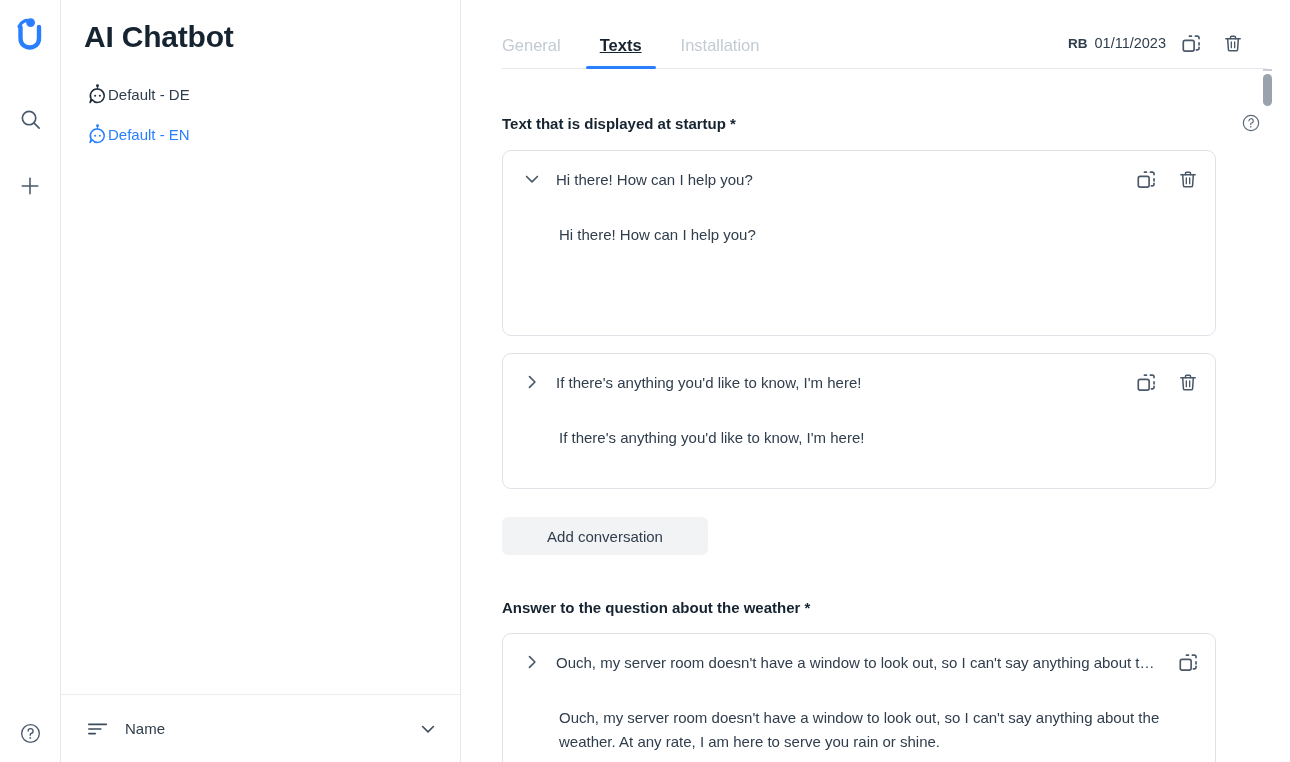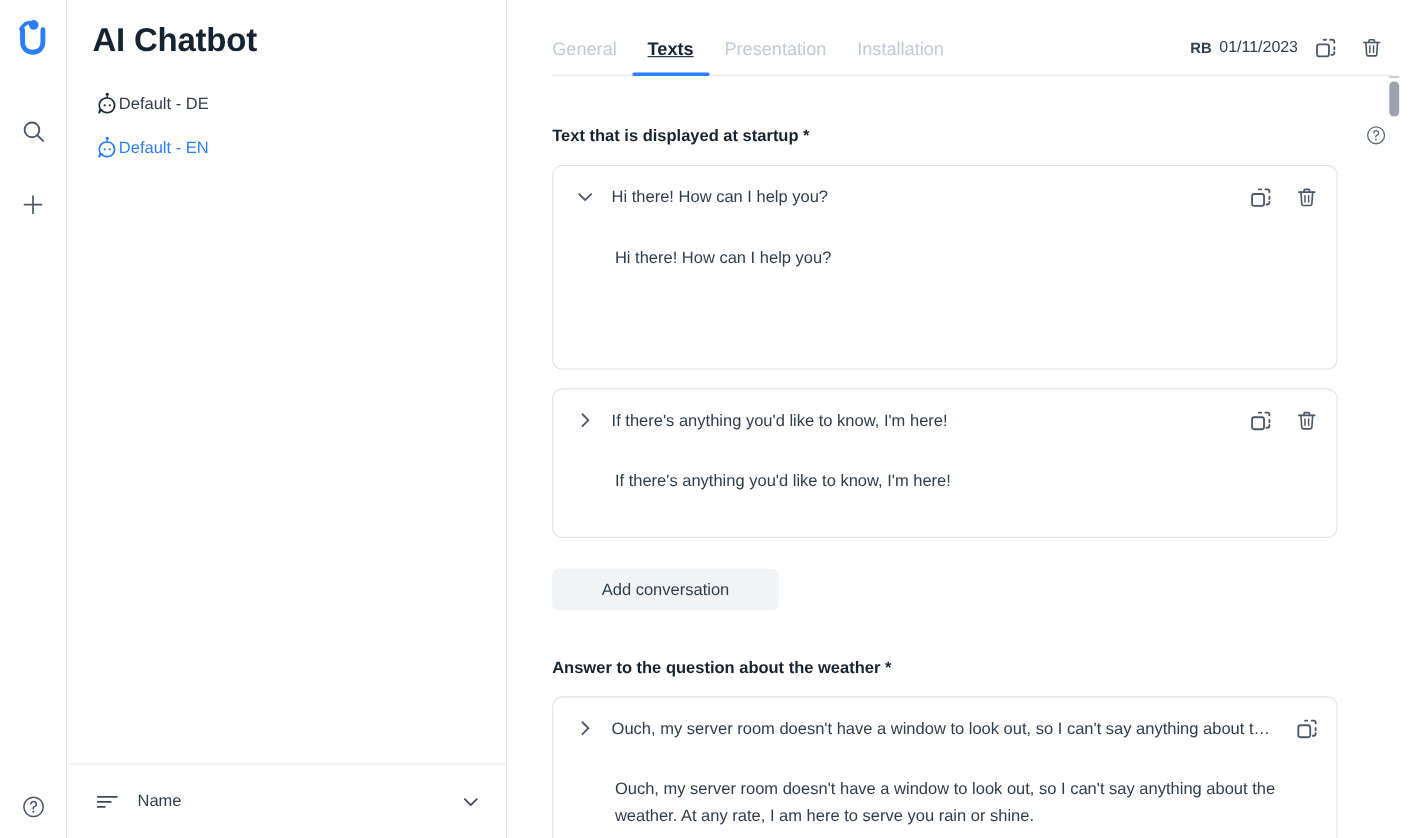--- a/index.html
+++ b/index.html
@@ -65,33 +65,33 @@
 
   .tabbar {
     position: relative; height: 69px;
     padding: 0 0 0 41px;
     display: flex; align-items: flex-end;
   }
   .tabbar:after {
     content: ""; position: absolute; left: 41px; right: 24px; bottom: 0;
     height: 1px; background: #e6e9ed;
   }
-  .tabs { display: flex; align-items: flex-end; gap: 0; }
+  .tabs { display: flex; align-items: flex-end; gap: 11px; }
   .tab {
     font-size: 16.5px; color: #c3cad2; padding: 0 14px 14px 14px; cursor: pointer;
     position: relative; white-space: nowrap;
   }
   .tab:first-child { padding-left: 0; }
   .tab.active { color: #162330; font-weight: 700; text-decoration: underline; }
   .tab.active:after {
     content: ""; position: absolute; left: 0; right: 0; bottom: 0;
     height: 3px; background: #2a7fff; border-radius: 2px; z-index: 2;
   }
   .tab-right {
-    position: absolute; right: 26px; bottom: 11px;
+    position: absolute; right: 40px; bottom: 11px;
     display: flex; align-items: center; gap: 0;
   }
   .meta-initials { font-size: 13.5px; font-weight: 700; color: #2f3d4c; }
   .meta-date { font-size: 14.5px; color: #2f3d4c; margin-left: 7px; }
   .icon-btn {
     width: 34px; height: 30px; display: flex; align-items: center; justify-content: center;
     cursor: pointer; color: #4a5868; margin-left: 8px;
   }
 
   
@@ -233,21 +233,20 @@
       </span>
     </div>
   </div>
 
   <div class="main">
 
     <div class="tabbar">
       <div class="tabs">
         <div class="tab">General</div>
         <div class="tab active">Texts</div>
-        <div class="tab">Presentation</div>
         <div class="tab">Installation</div>
       </div>
 
       <div class="tab-right">
         <span class="meta-initials">RB</span>
         <span class="meta-date">01/11/2023</span>
 
         <span class="icon-btn">
           <svg width="21" height="21" viewBox="0 0 24 24" fill="none">
             <rect x="2.6" y="8.4" width="12.4" height="12.4" rx="2.2" stroke="#4a5868" stroke-width="1.9"></rect>

